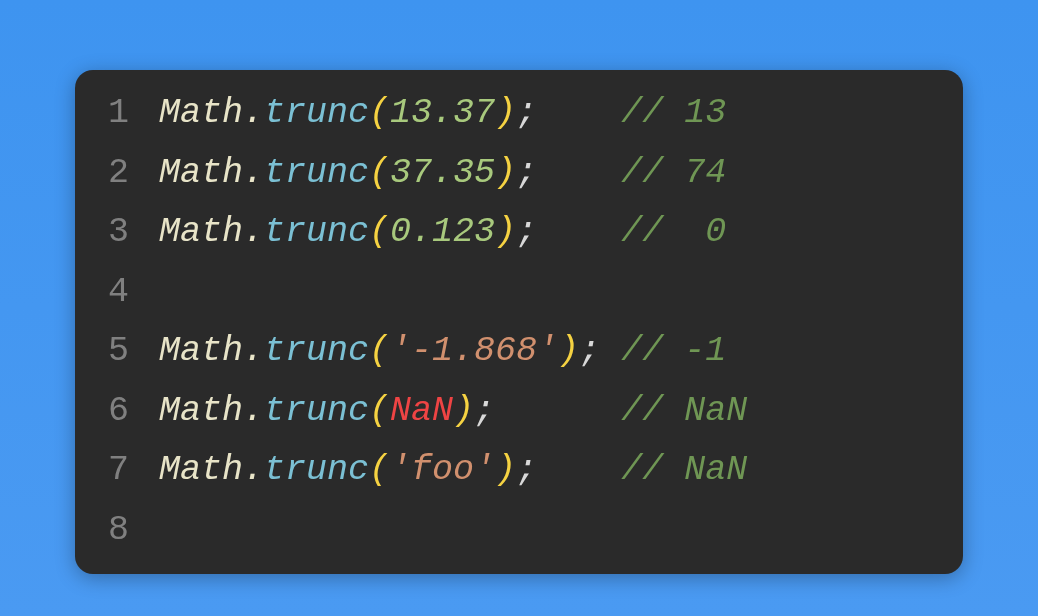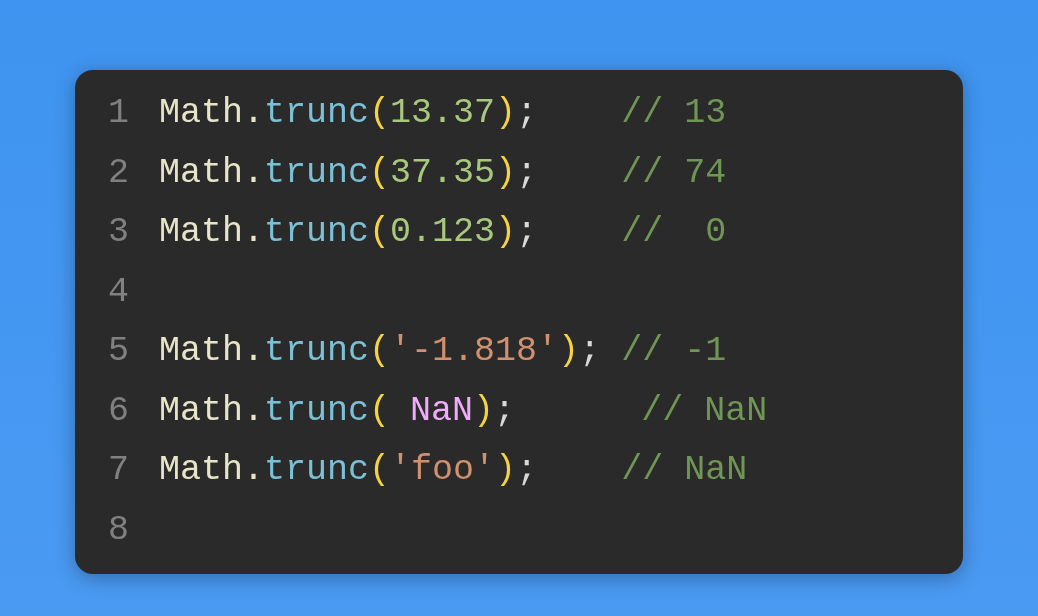--- a/index.html
+++ b/index.html
@@ -30,29 +30,30 @@
     .line-number {
       color: #808080;
       width: 42px;
       text-align: right;
       margin-right: 30px;
       flex-shrink: 0;
       user-select: none;
     }
     .code-content {
       white-space: pre;
+      font-style: italic;
     }
     .tk-obj   { color: #e8e4c8; }
     .tk-dot   { color: #e8e4c8; }
     .tk-fn    { color: #7bc0d4; }
     .tk-paren { color: #f5d242; }
     .tk-num   { color: #a8c97d; }
     .tk-op    { color: #f5d242; }
     .tk-str   { color: #d1906e; }
-    .tk-const { color: #f0abfc; margin-left: 20px; }
+    .tk-const { color: #ef4444; }
     .tk-semi  { color: #d8d8d8; }
     .tk-comment { color: #6f9654; }
   </style>
 </head>
 <body>
 
 <div class="code-panel" id="code-panel">
 <div class="code-line">
       <span class="line-number">1</span>
       <span class="code-content"><span class="tk-obj">Math</span><span class="tk-dot">.</span><span class="tk-fn">trunc</span><span class="tk-paren">(</span><span class="tk-num">13.37</span><span class="tk-paren">)</span><span class="tk-semi">;</span><span class="tk-semi">    </span><span class="tk-comment">// 13</span></span>
@@ -63,21 +64,21 @@
     </div>
     <div class="code-line">
       <span class="line-number">3</span>
       <span class="code-content"><span class="tk-obj">Math</span><span class="tk-dot">.</span><span class="tk-fn">trunc</span><span class="tk-paren">(</span><span class="tk-num">0.123</span><span class="tk-paren">)</span><span class="tk-semi">;</span><span class="tk-semi">    </span><span class="tk-comment">//  0</span></span>
     </div>
     <div class="code-line">
       <span class="line-number">4</span>
     </div>
     <div class="code-line">
       <span class="line-number">5</span>
-      <span class="code-content"><span class="tk-obj">Math</span><span class="tk-dot">.</span><span class="tk-fn">trunc</span><span class="tk-paren">(</span><span class="tk-str">'-1.818'</span><span class="tk-paren">)</span><span class="tk-semi">;</span><span class="tk-semi"> </span><span class="tk-comment">// -1</span></span>
+      <span class="code-content"><span class="tk-obj">Math</span><span class="tk-dot">.</span><span class="tk-fn">trunc</span><span class="tk-paren">(</span><span class="tk-str">'-1.868'</span><span class="tk-paren">)</span><span class="tk-semi">;</span><span class="tk-semi"> </span><span class="tk-comment">// -1</span></span>
     </div>
     <div class="code-line">
       <span class="line-number">6</span>
       <span class="code-content"><span class="tk-obj">Math</span><span class="tk-dot">.</span><span class="tk-fn">trunc</span><span class="tk-paren">(</span><span class="tk-const">NaN</span><span class="tk-paren">)</span><span class="tk-semi">;</span><span class="tk-semi">      </span><span class="tk-comment">// NaN</span></span>
     </div>
     <div class="code-line">
       <span class="line-number">7</span>
       <span class="code-content"><span class="tk-obj">Math</span><span class="tk-dot">.</span><span class="tk-fn">trunc</span><span class="tk-paren">(</span><span class="tk-str">'foo'</span><span class="tk-paren">)</span><span class="tk-semi">;</span><span class="tk-semi">    </span><span class="tk-comment">// NaN</span></span>
     </div>
     <div class="code-line">

